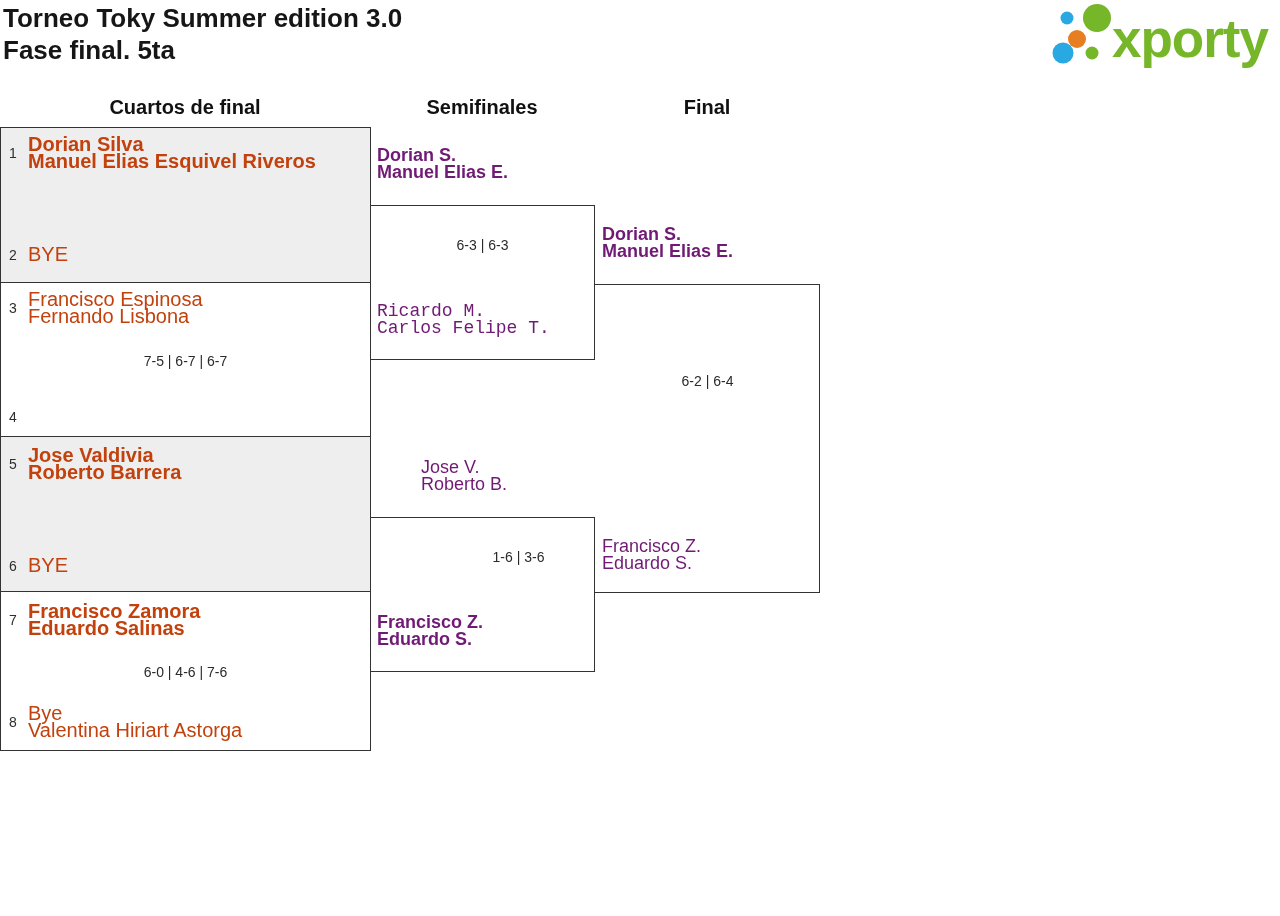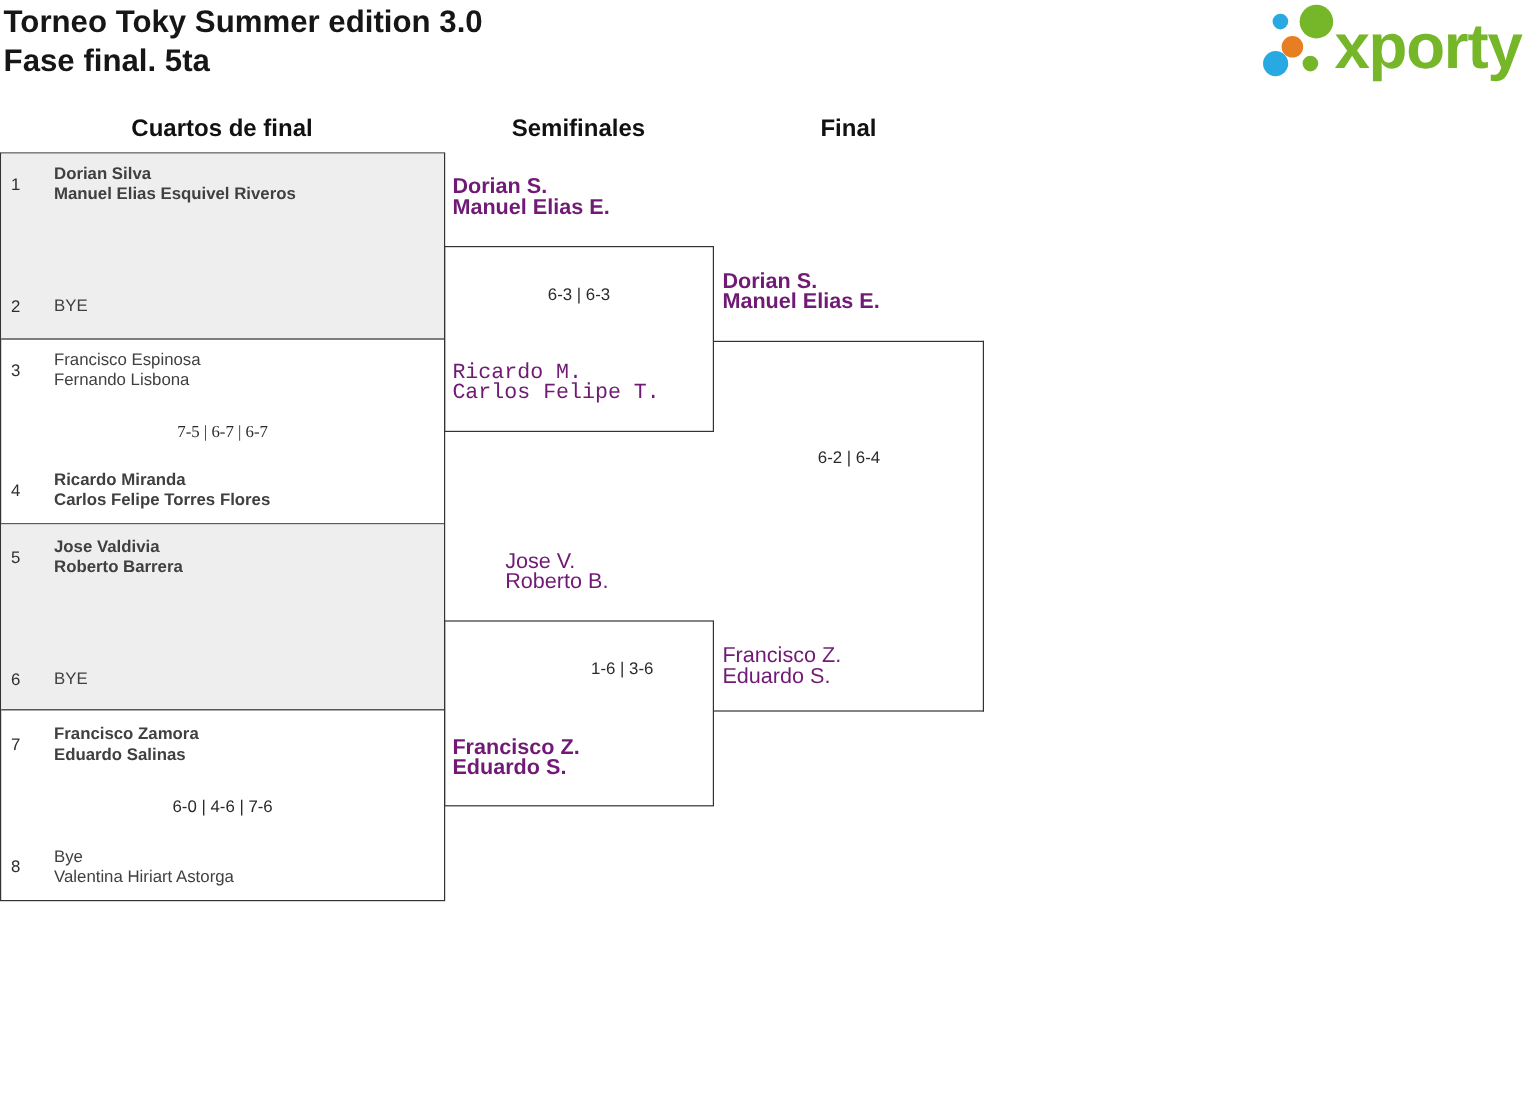--- a/index.html
+++ b/index.html
@@ -12,21 +12,21 @@
   .logo{position:absolute;left:1048px;top:0;width:230px;height:72px;cursor:pointer;}
   
   .round-header{position:absolute;top:96px;transform:translateX(-50%);font-size:20px;font-weight:700;color:#111111;white-space:nowrap;}
   
   .qf-container{position:absolute;left:0px;top:127px;width:371px;height:624px;border:1px solid #333333;box-sizing:border-box;}
   .qf-row{position:relative;width:100%;box-sizing:border-box;}
   .qf-row.with-sep{border-bottom:1px solid #333333;}
   .qf-row.alt{background:#eeeeee;}
   .slot{position:absolute;left:0;right:6px;display:flex;align-items:center;}
   .seed{flex:none;width:24px;text-align:center;font-size:14px;color:#2e2e2e;}
-  .names{margin-left:20px;font-size:14px;line-height:17px;color:#404040;}
+  .names{margin-left:3px;font-size:20px;line-height:17px;color:#c2410c;}
   .names.bold{font-weight:700;}
   .nline{white-space:nowrap;}
   .score{position:absolute;left:0;right:0;text-align:center;font-size:14px;line-height:16px;color:#2a2a2a;}
   
   .match-box{position:absolute;border:1px solid #333333;box-sizing:border-box;background:transparent;}
   .match-box.no-left{border-left:none;}
   .team-label{position:absolute;font-size:18px;line-height:17px;color:#701a75;}
   .team-label.bold{font-weight:700;}
   .score-label{position:absolute;text-align:center;font-size:14px;line-height:16px;color:#2a2a2a;}
 </style>
@@ -75,27 +75,23 @@
     </div>
 
     <div class="qf-row with-sep" style="height:154px;">
       <div class="slot" style="top:8px;">
         <span class="seed">3</span>
         <div class="names">
           <div class="nline">Francisco Espinosa</div>
           <div class="nline">Fernando Lisbona</div>
         </div>
       </div>
-      <div class="score" style="top:70px;font-family:Liberation Serif, serif;">7-5 | 6-7 | 6-7</div>
+      <div class="score" style="top:70px;">7-5 | 6-7 | 6-7</div>
       <div class="slot" style="bottom:11px;">
         <span class="seed">4</span>
-        <div class="names bold">
-          <div class="nline">Ricardo Miranda</div>
-          <div class="nline">Carlos Felipe Torres Flores</div>
-        </div>
       </div>
     </div>
 
     <div class="qf-row alt with-sep" style="height:155px;">
       <div class="slot" style="top:10px;">
         <span class="seed">5</span>
         <div class="names bold">
           <div class="nline">Jose Valdivia</div>
           <div class="nline">Roberto Barrera</div>
         </div>

